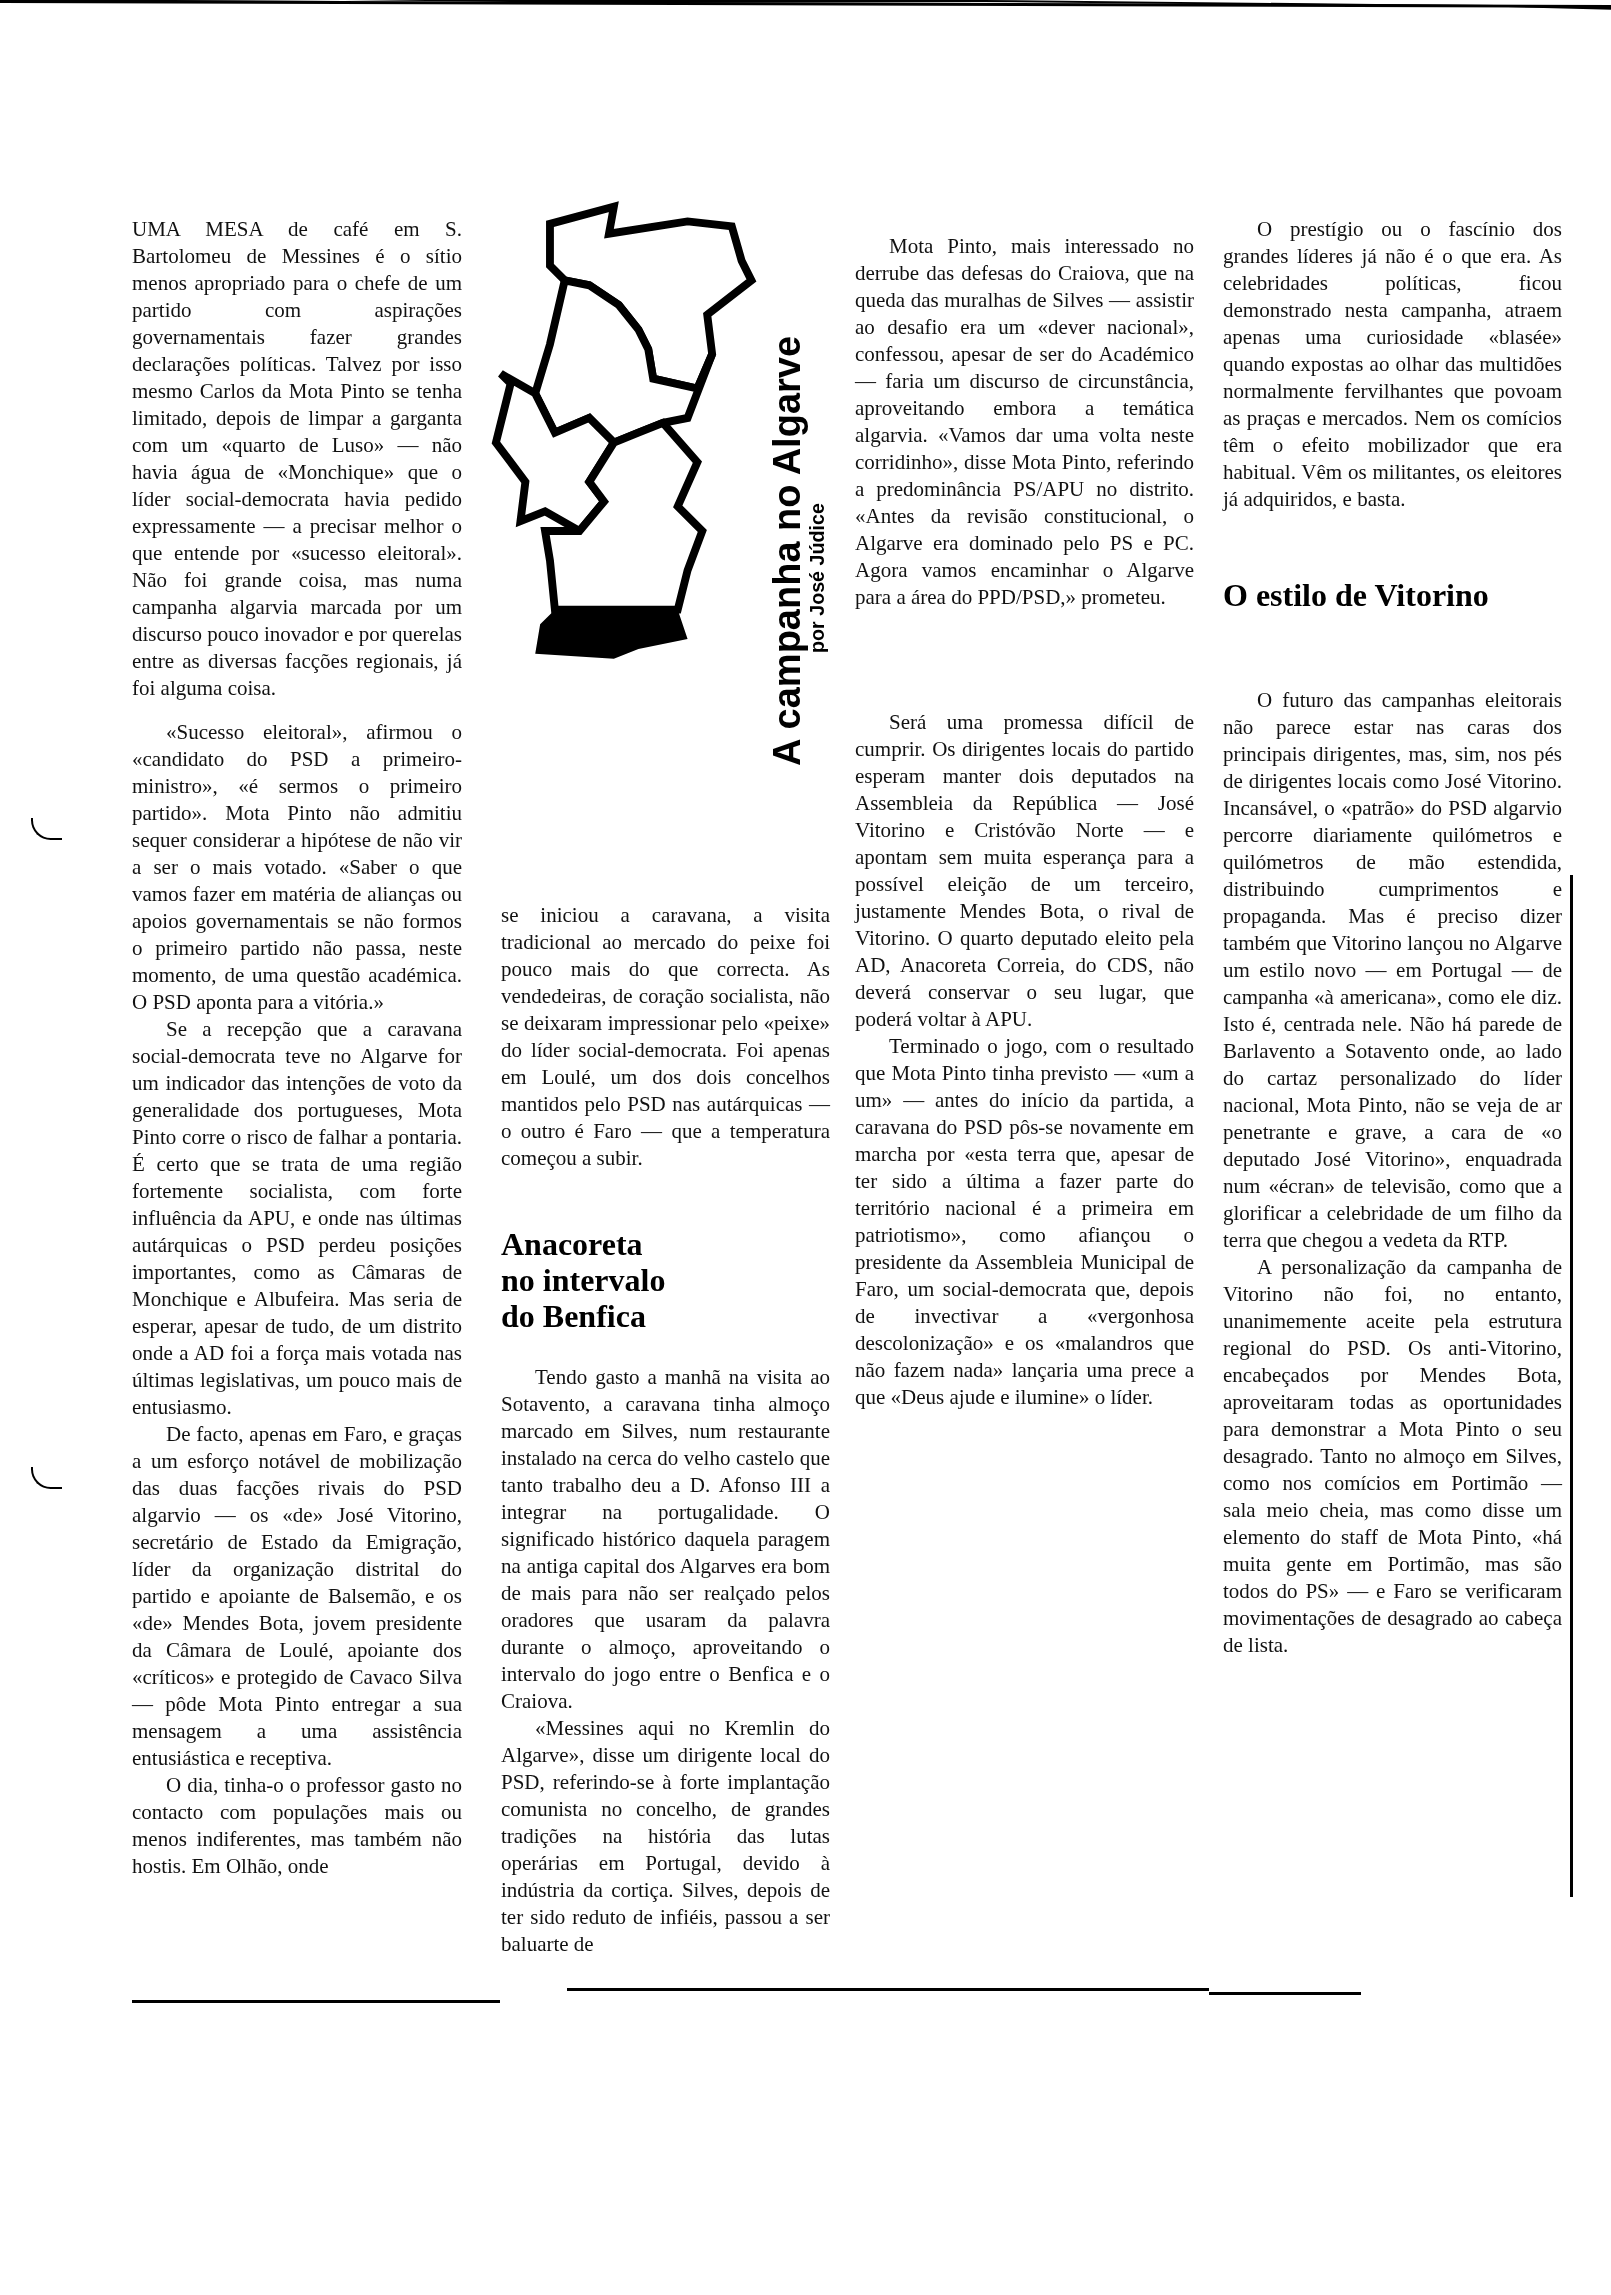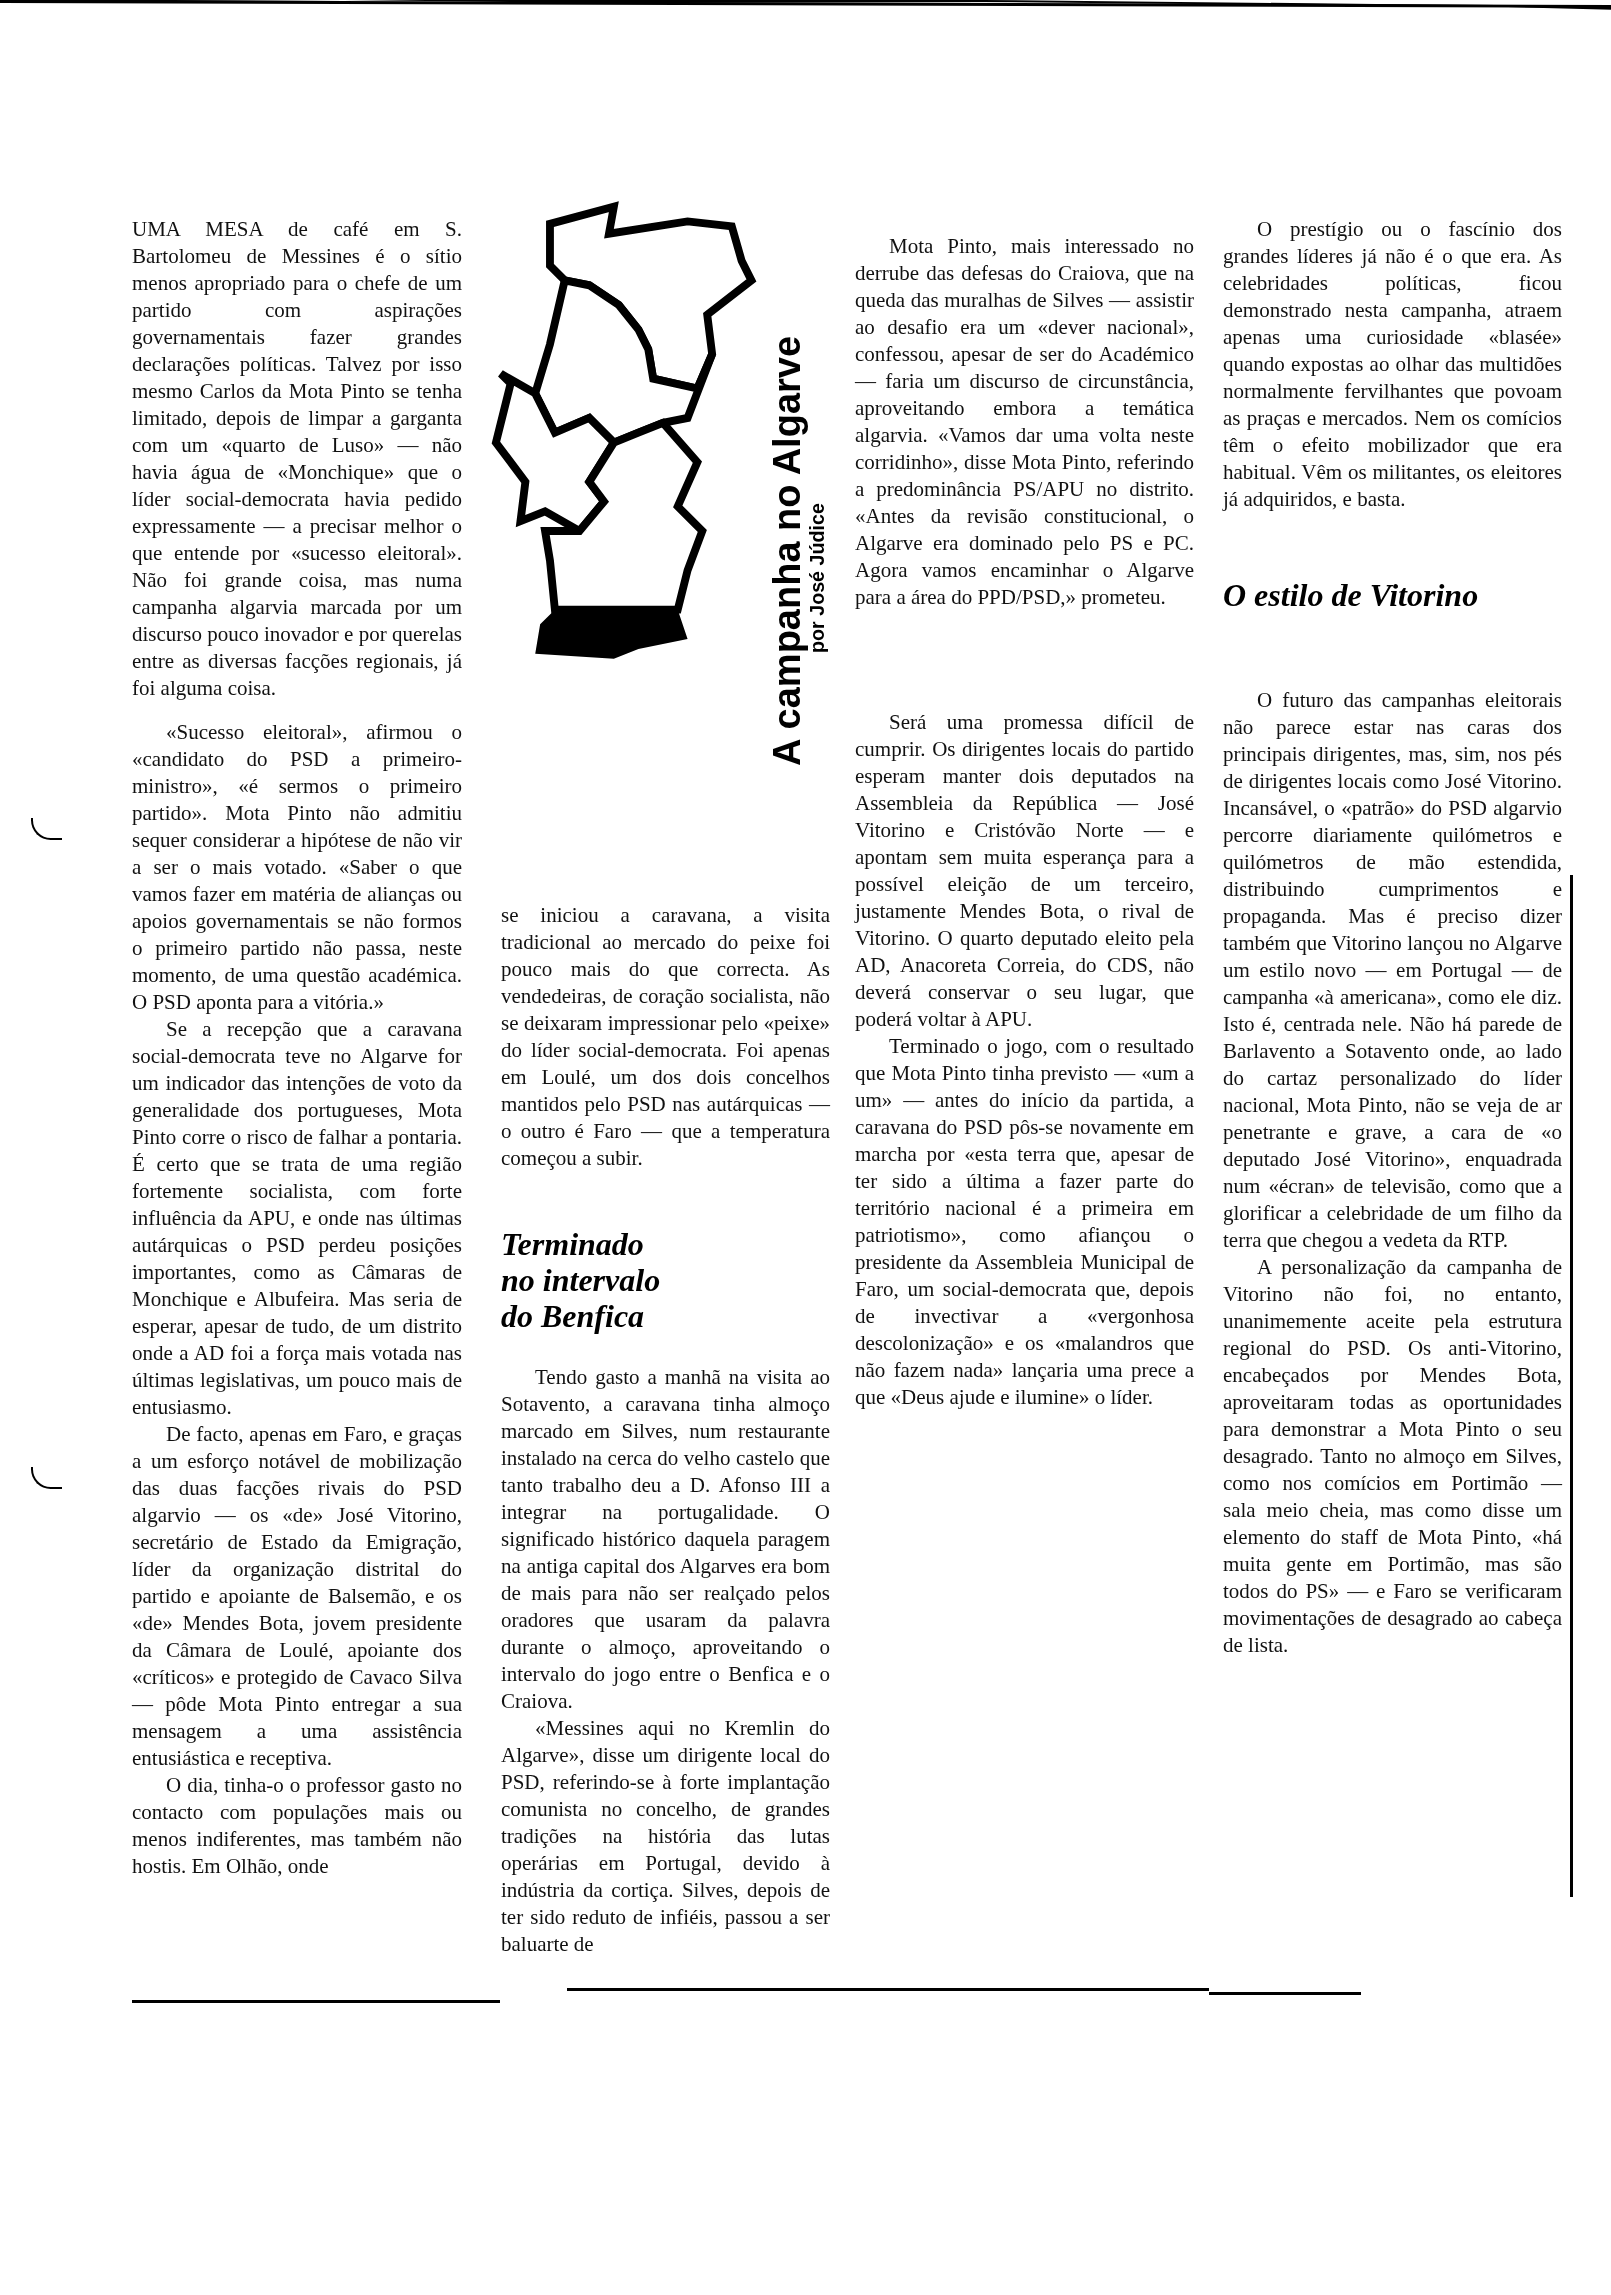--- a/index.html
+++ b/index.html
@@ -6,21 +6,21 @@
   body{width:1612px;height:2295px;position:relative;overflow:hidden;font-family:"Liberation Serif","DejaVu Serif",serif;color:#111;}
   .scan-top{position:absolute;left:0;top:0;width:1612px;height:9.8px;}
   .col{position:absolute;top:216px;font-size:21px;line-height:27px;text-align:justify;hyphens:manual;}
   .col p{margin:0;}
   .col p.ind{text-indent:34px;}
   .col p.gap{margin-top:16.7px;}
   .col1{left:132px;width:330px;}
   .col2{left:501px;width:329px;}
   .col3{left:855px;width:339px;}
   .col4{left:1223px;width:339px;}
-  h2.head{font-family:"Liberation Serif","DejaVu Serif",serif;font-weight:bold;font-size:32px;line-height:36px;margin:0;color:#000;text-align:left;font-style:italic;}
+  h2.head{font-family:"Liberation Serif","DejaVu Serif",serif;font-weight:bold;font-size:32px;line-height:36px;margin:0;color:#000;text-align:left;}
   .map-box{position:absolute;left:491px;top:187px;width:344px;height:688px;}
   .map-title{position:absolute;left:766px;top:766px;transform-origin:0 0;transform:rotate(-90deg);font-family:"Liberation Sans","DejaVu Sans",sans-serif;font-weight:bold;font-size:38px;white-space:nowrap;color:#000;}
   .map-byline{position:absolute;left:806px;top:653px;transform-origin:0 0;transform:rotate(-90deg);font-family:"Liberation Sans","DejaVu Sans",sans-serif;font-weight:bold;font-size:19.7px;white-space:nowrap;color:#000;}
   .rule{position:absolute;height:3.4px;background:#000;}
   .vrule{position:absolute;width:2.5px;background:#000;}
   .margin-mark{position:absolute;width:29.5px;height:19.7px;border-left:2.5px solid #000;border-bottom:2.5px solid #000;border-radius:0 0 0 19.7px;}
 </style>
 </head>
 <body>
 
@@ -54,21 +54,21 @@
 
   <path d="M130,860 L380,860 L400,920 L300,940 L250,960 L90,950 L100,890 Z" fill="#000"></path>
 </svg>
 <div class="map-title">A campanha no Algarve</div>
 <div class="map-byline">por José Júdice</div>
 
 <div class="col col2" style="top:902px;">
   <p>se iniciou a caravana, a visita tradicional ao mercado do peixe foi pouco mais do que correcta. As vendedeiras, de coração socialista, não se deixaram impressionar pelo «peixe» do líder social-democrata. Foi apenas em Loulé, um dos dois concelhos mantidos pelo PSD nas autárquicas — o outro é Faro — que a temperatura começou a subir.</p>
   <div style="height:54px;"></div>
   <h2 class="head">
-    <span style="display:block">Terminado</span>
+    <span style="display:block">Anacoreta</span>
     <span style="display:block">no intervalo</span>
     <span style="display:block">do Benfica</span>
   </h2>
   <div style="height:29.5px;"></div>
   <p class="ind">Tendo gasto a manhã na visita ao Sotavento, a caravana tinha almoço marcado em Silves, num restaurante instalado na cerca do velho castelo que tanto trabalho deu a D. Afonso III a integrar na portugalidade. O significado histórico daquela paragem na antiga capital dos Algarves era bom de mais para não ser realçado pelos oradores que usaram da palavra durante o almoço, aproveitando o intervalo do jogo entre o Benfica e o Craiova.</p>
   <p class="ind">«Messines aqui no Kremlin do Algarve», disse um dirigente local do PSD, referindo-se à forte implantação comunista no concelho, de grandes tradições na história das lutas operárias em Portugal, devido à indústria da cortiça. Silves, depois de ter sido reduto de infiéis, passou a ser baluarte de</p>
 </div>
 
 <div class="col col3">
   <p class="ind gap">Mota Pinto, mais interessado no derrube das defesas do Craiova, que na queda das muralhas de Silves — assistir ao desafio era um «dever nacional», confessou, apesar de ser do Académico — faria um discurso de circunstância, aproveitando embora a temática algarvia. «Vamos dar uma volta neste corridinho», disse Mota Pinto, referindo a predominância PS/APU no distrito. «Antes da revisão constitucional, o Algarve era dominado pelo PS e PC. Agora vamos encaminhar o Algarve para a área do PPD/PSD,» prometeu.</p>

